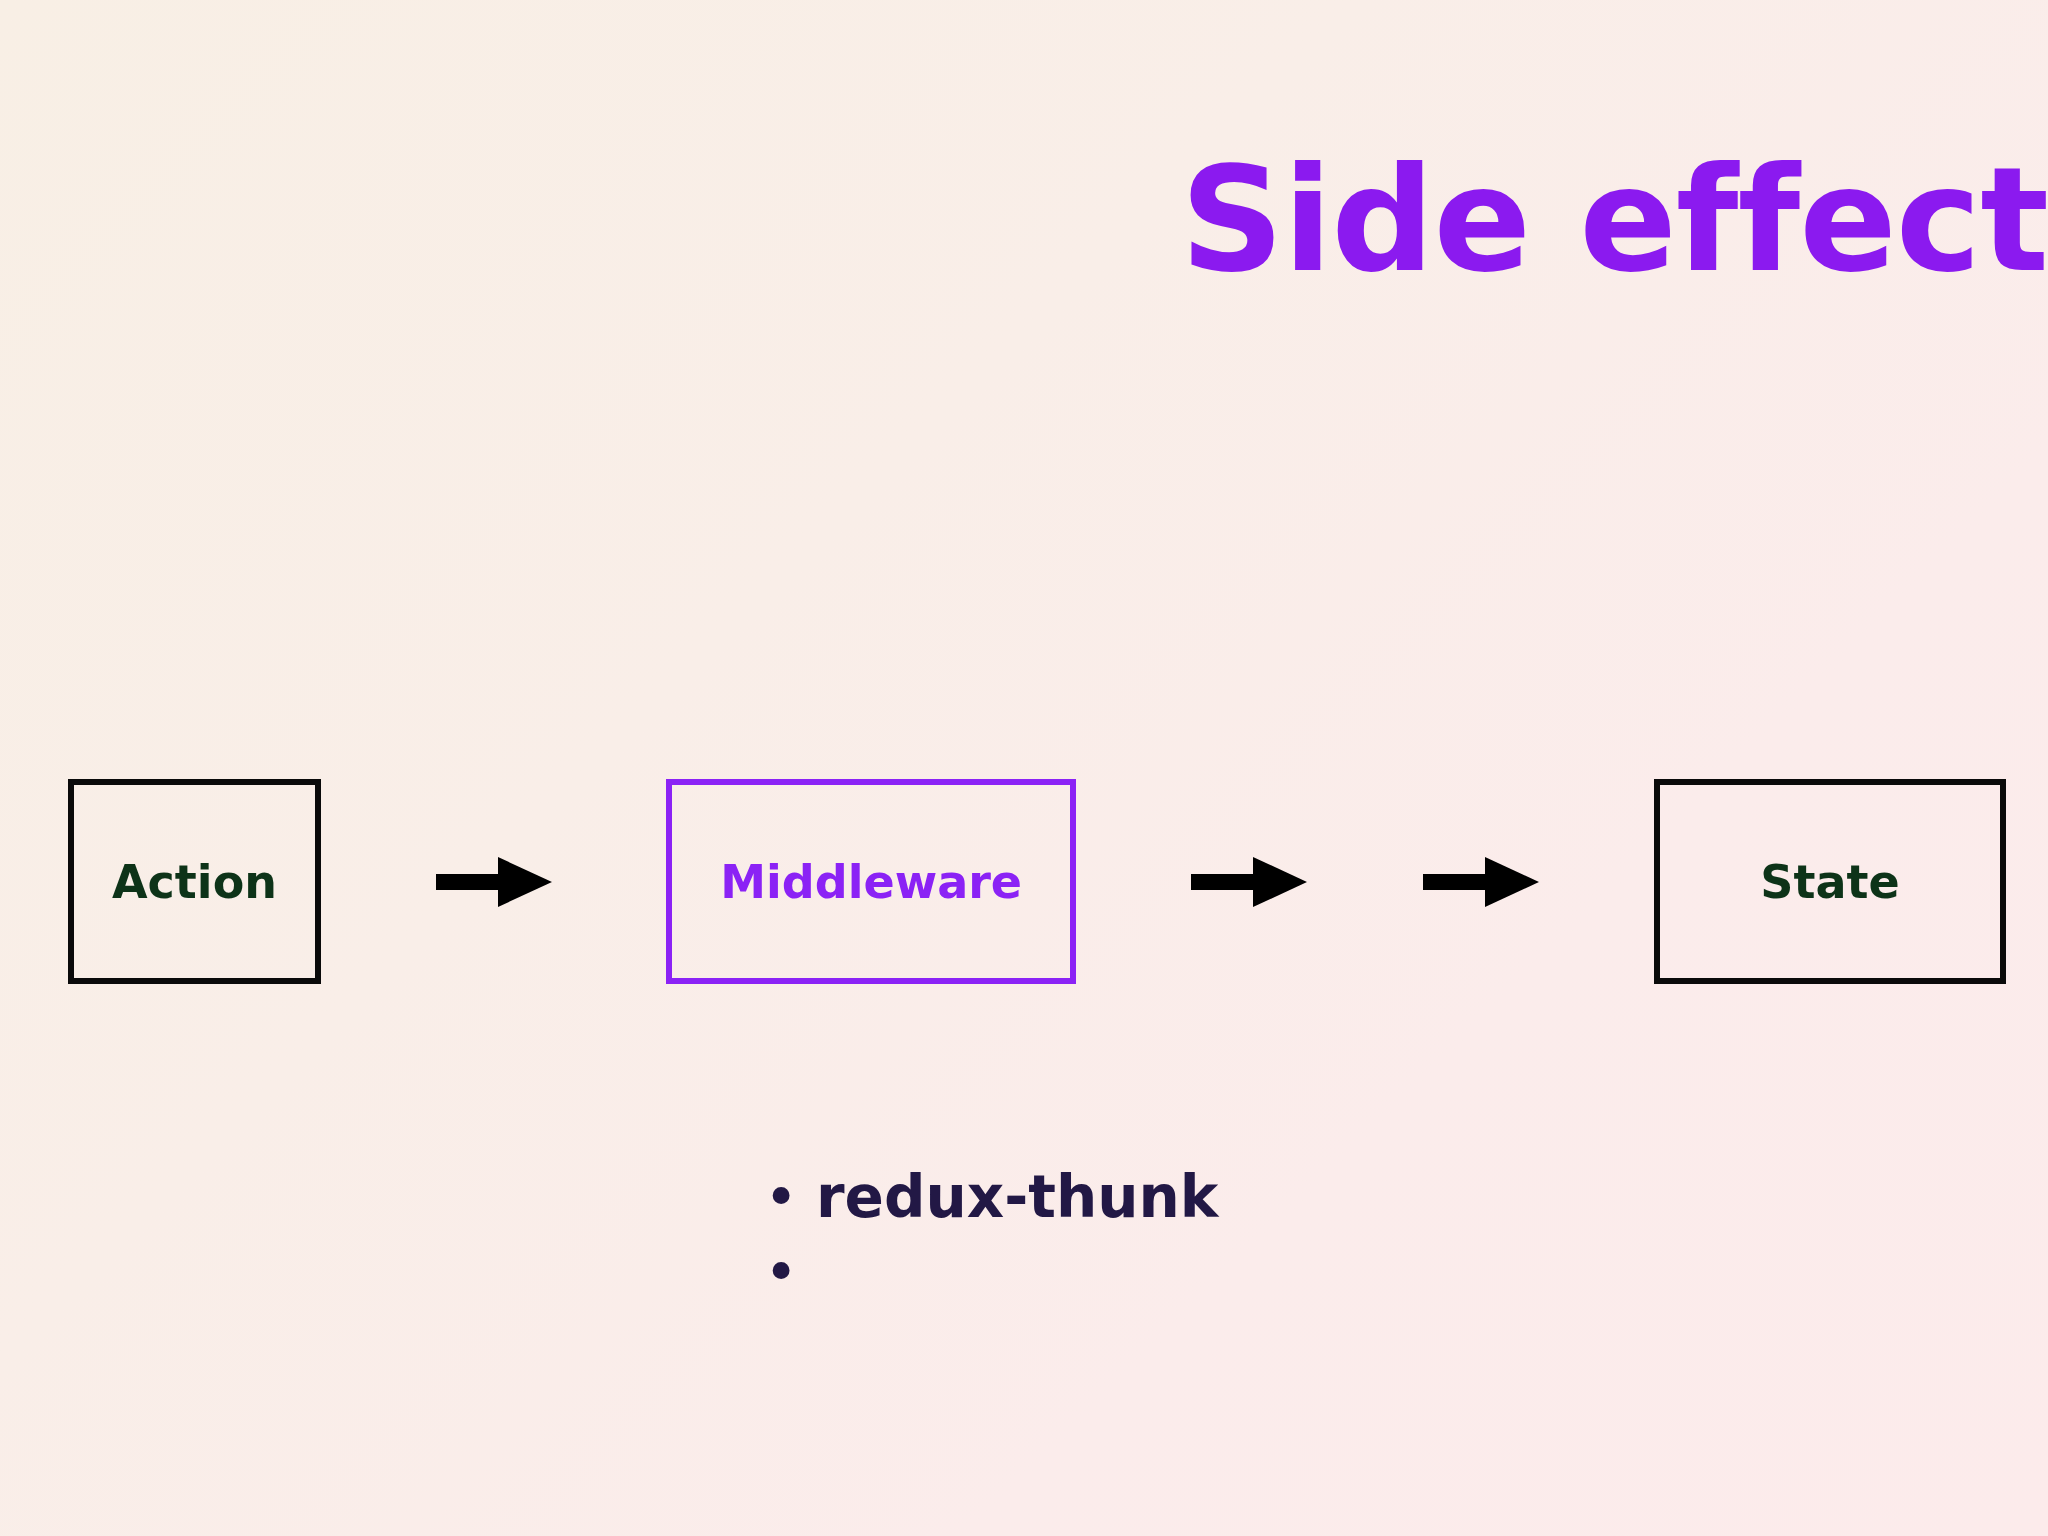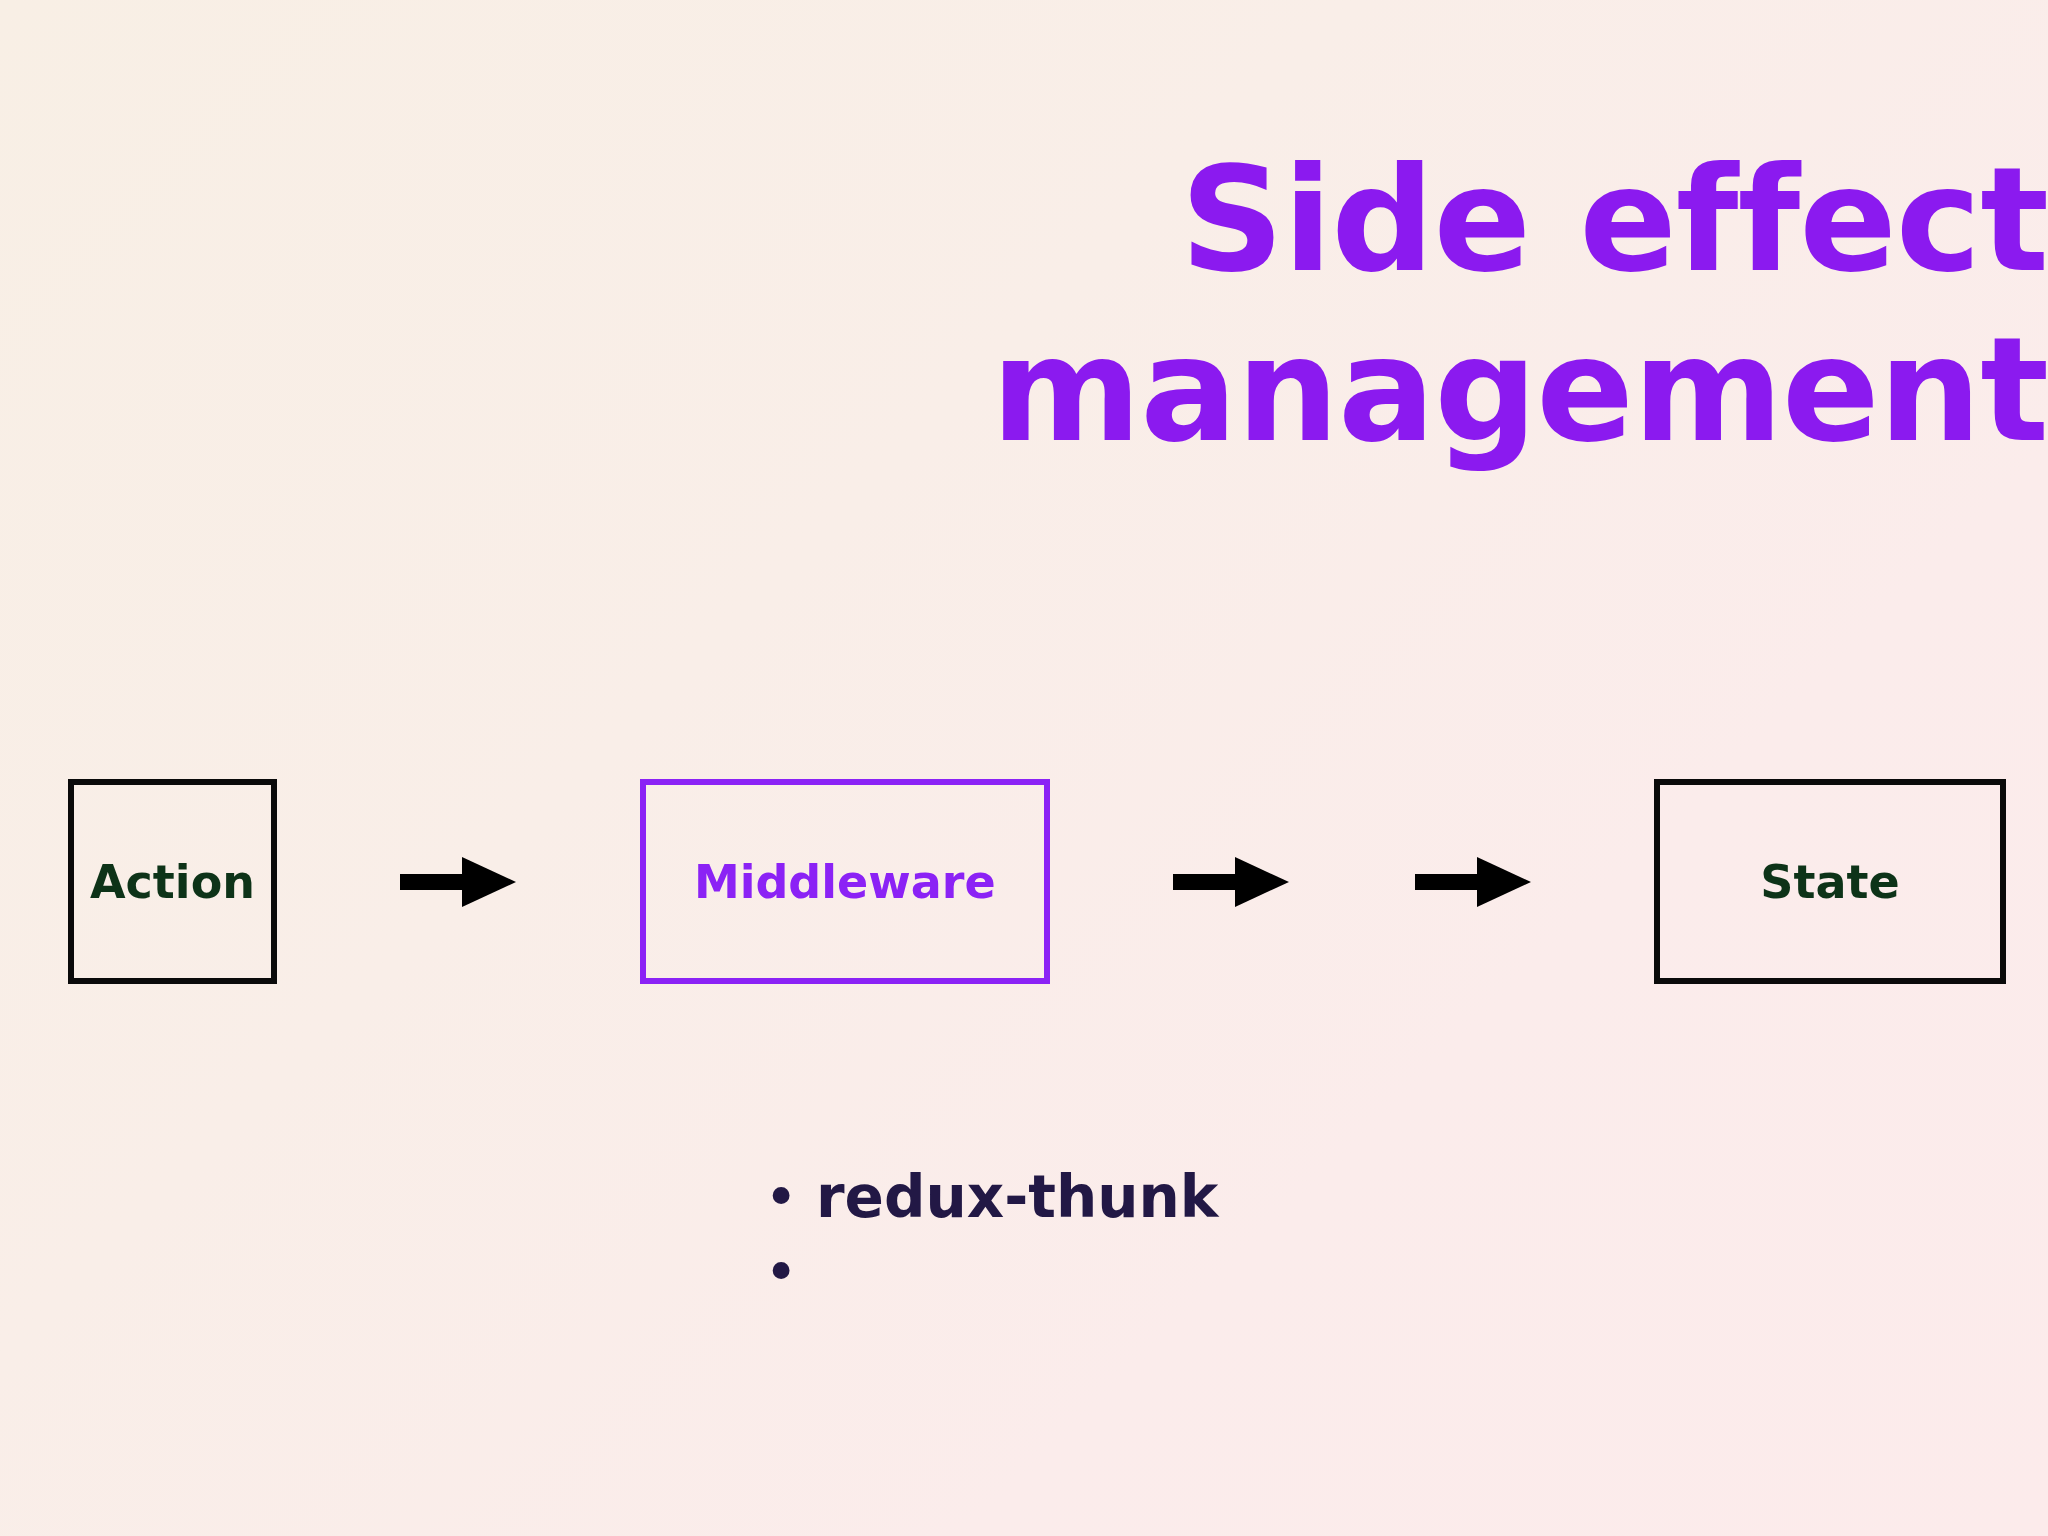--- a/index.html
+++ b/index.html
@@ -63,21 +63,21 @@
     border-style: solid;
   }
   .flow-box .box-label {
     font-family: "DejaVu Sans", sans-serif;
     font-weight: bold;
     font-size: 46px;
     line-height: 1;
     white-space: nowrap;
   }
 
-  .box-action   { width: 209px; border-width: 6px; border-color: #0a0a0a; }
+  .box-action   { width: 253px; border-width: 6px; border-color: #0a0a0a; }
   .box-middleware { width: 410px; border-width: 6px; border-color: #8b22f5; }
   .box-reducers { width: 333px; border-width: 6px; border-color: #0a0a0a; }
   .box-state    { width: 352px; border-width: 6px; border-color: #0a0a0a; }
 
   .label-dark  { color: #0d3318; }
   .label-purple{ color: #8b22f5; }
 
   
   .arrow {
     width: 120px;
@@ -124,21 +124,20 @@
     white-space: nowrap;
   }
 </style>
 </head>
 <body>
 
 <div id="slide">
 
   <div id="title-block">
     <span class="title-line">Side effect</span>
-    <span class="title-line">management</span>
   </div>
 
   <div id="flow">
 
     <div class="flow-box box-action">
       <span class="box-label label-dark">Action</span>
     </div>
 
     <div class="arrow">
       <svg width="116" height="58" viewBox="0 0 116 58" aria-hidden="true">

